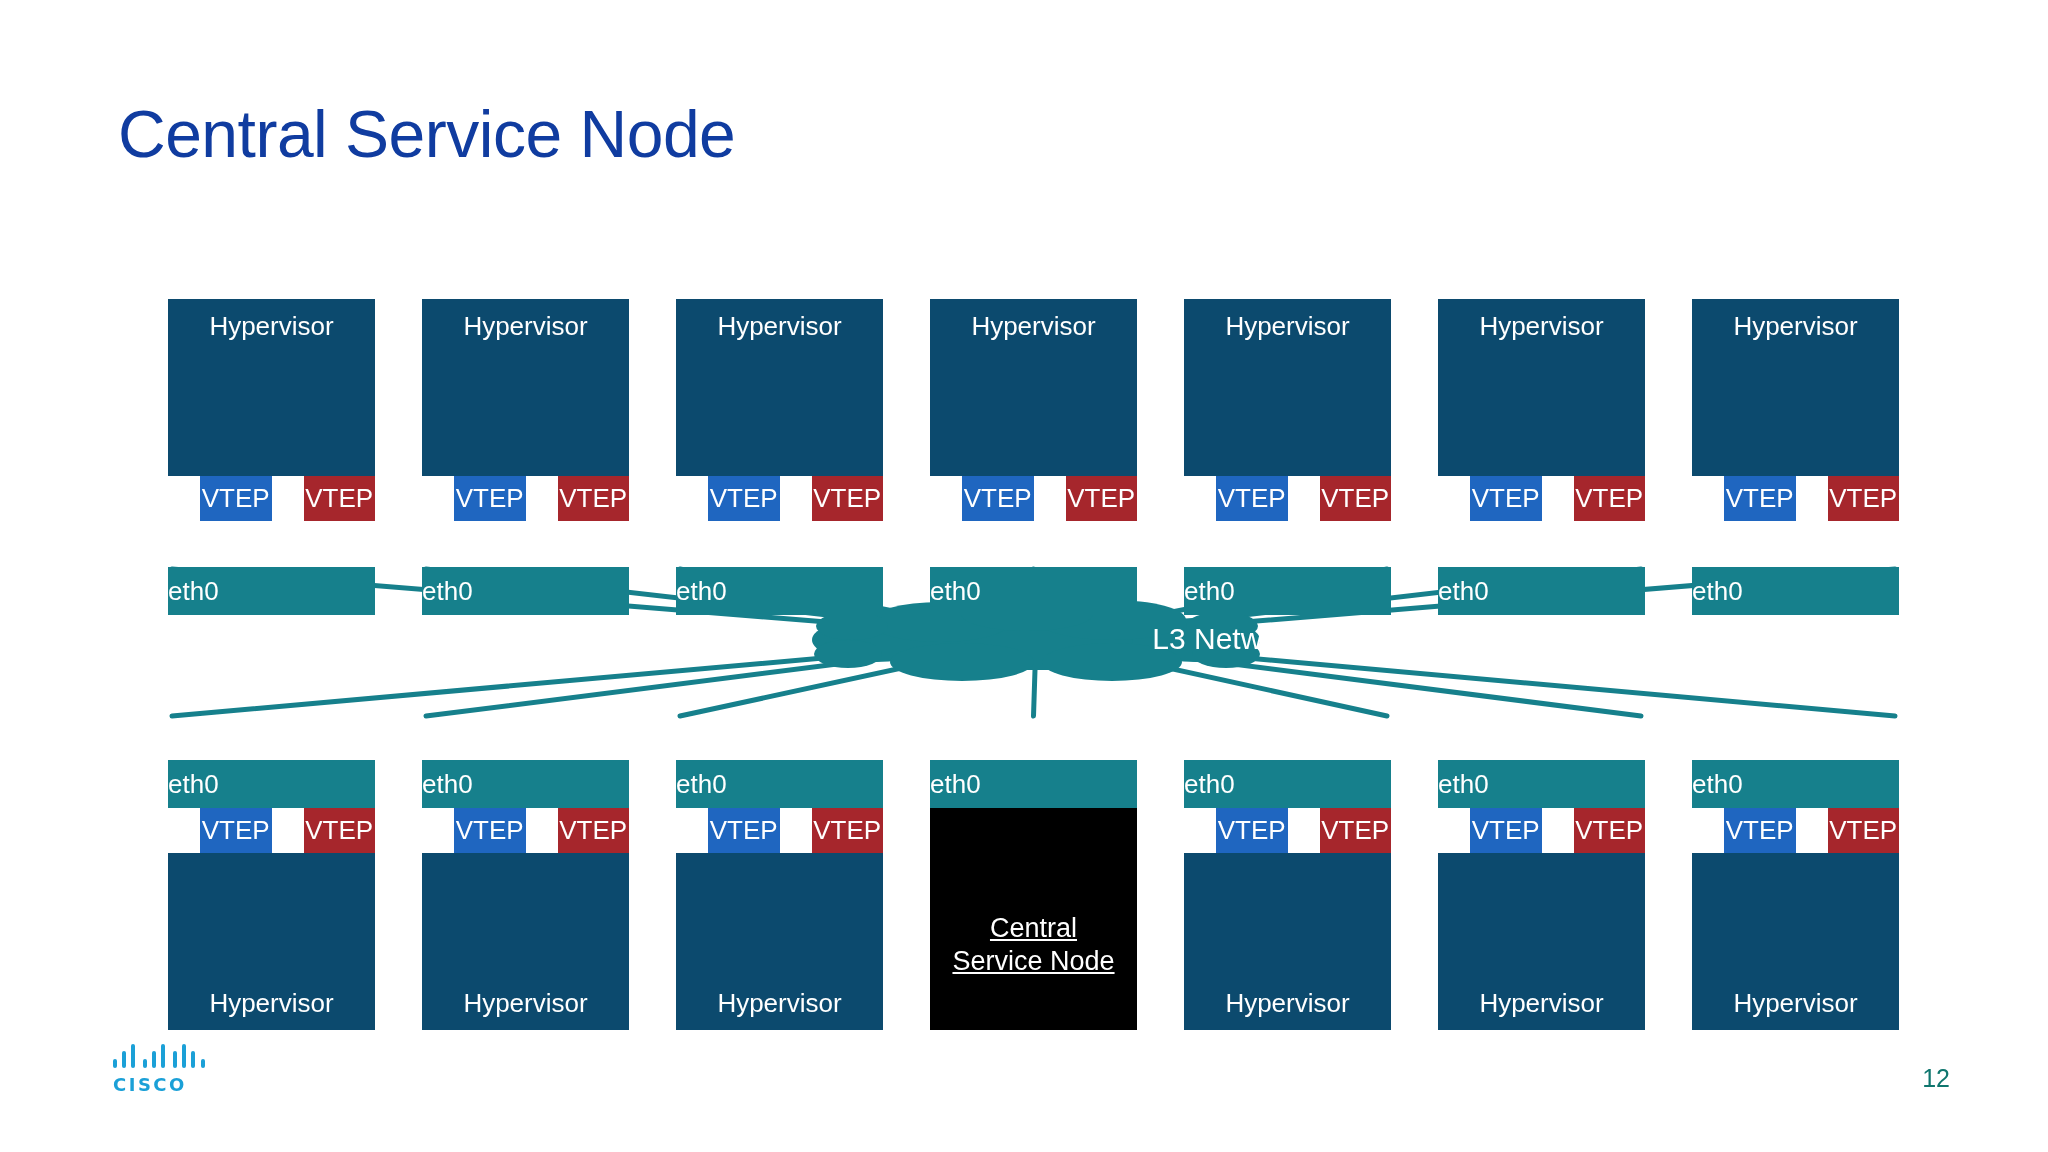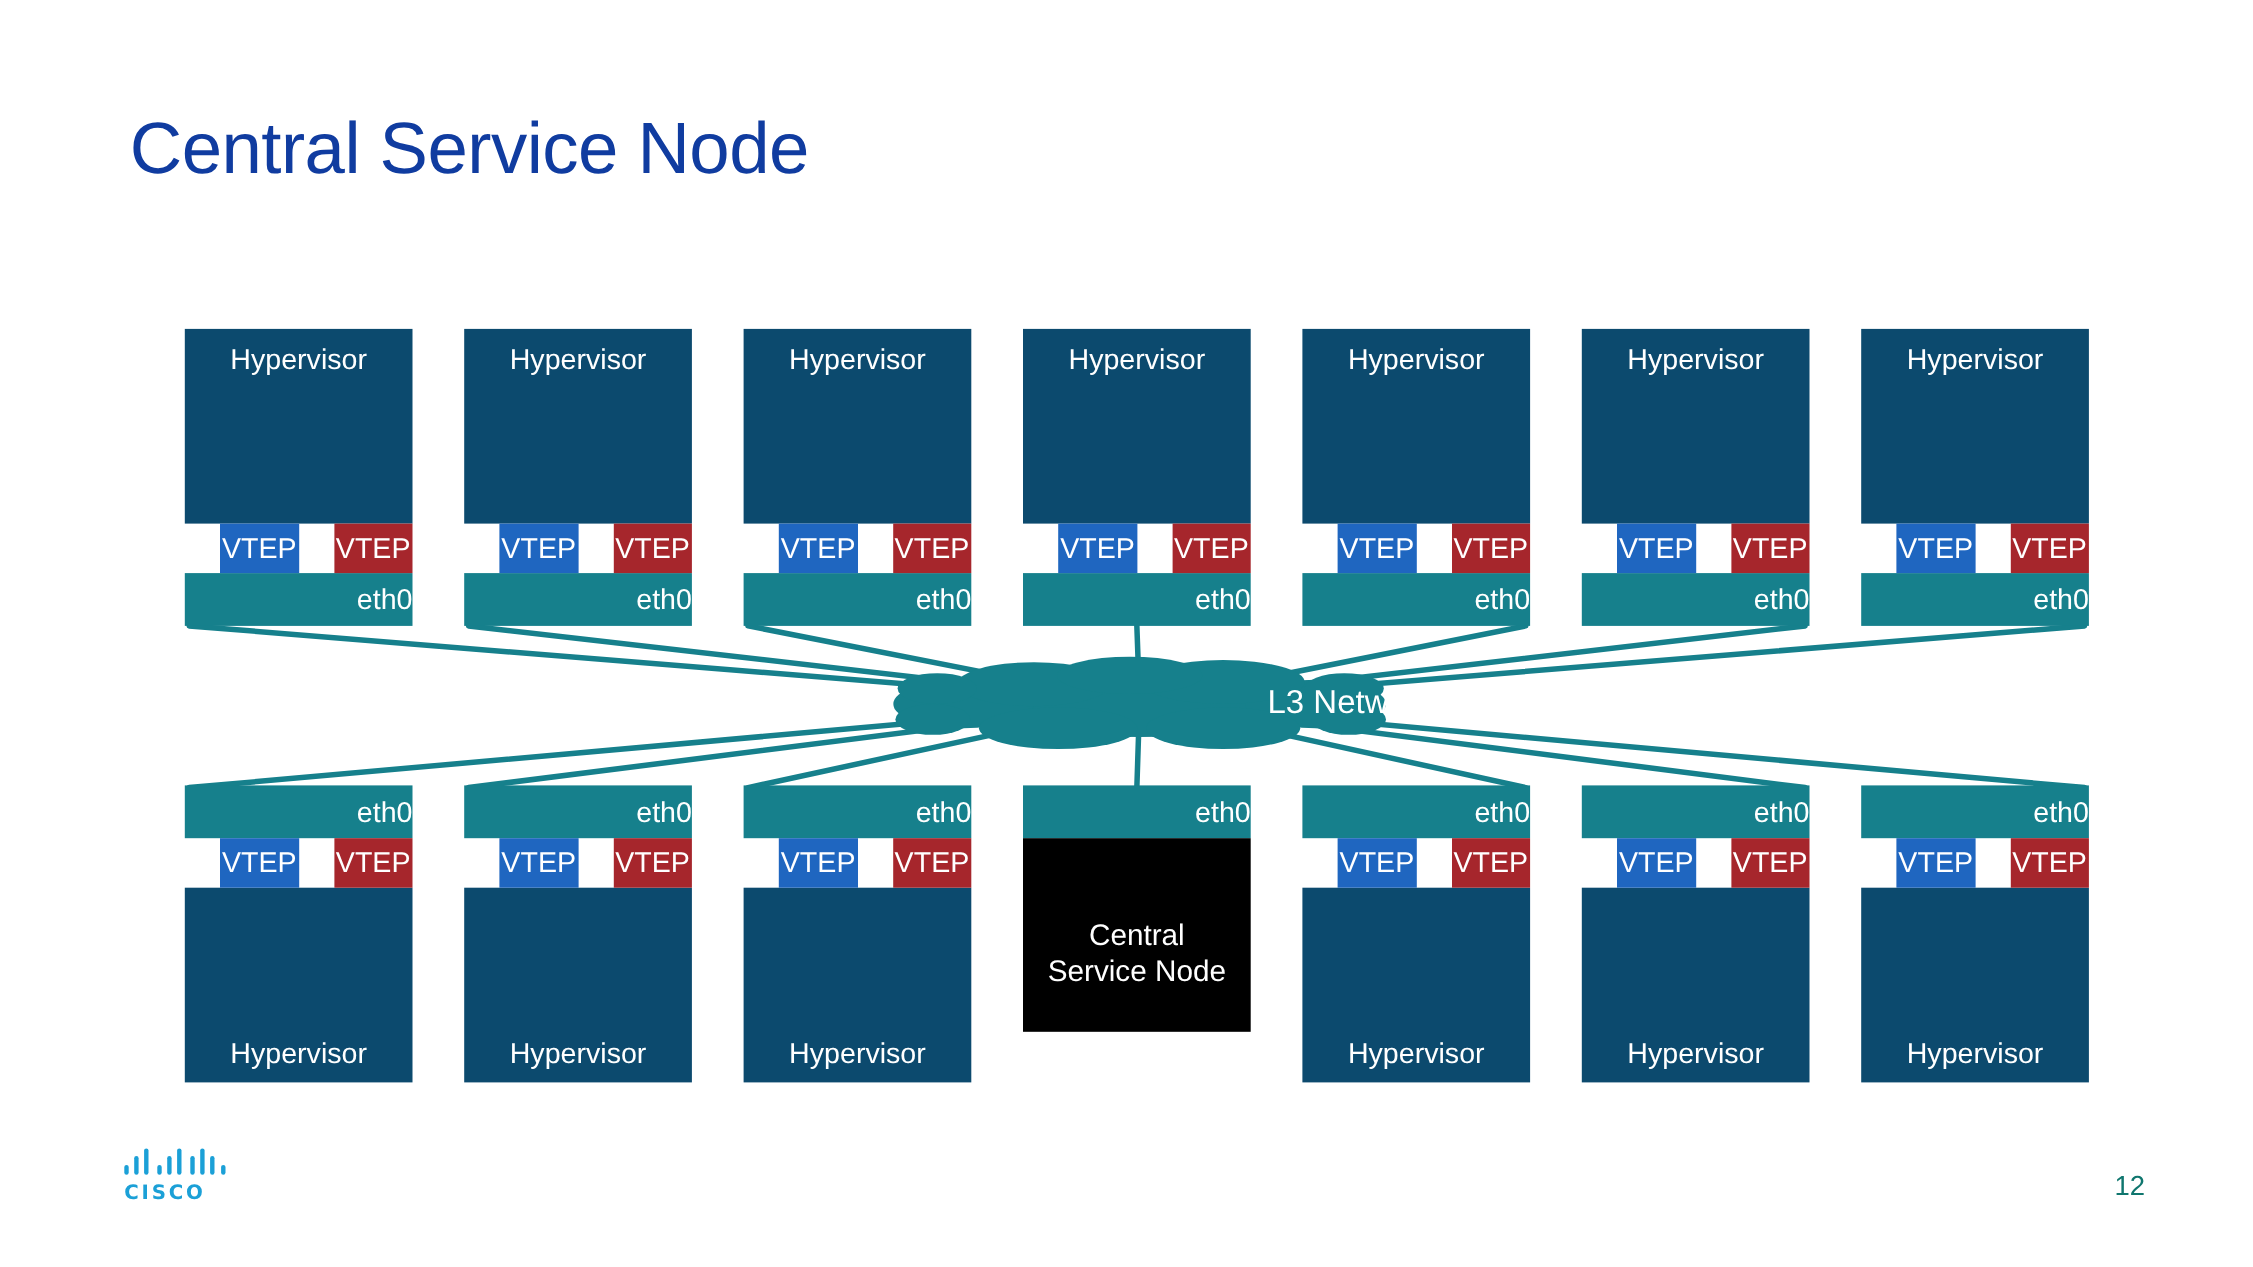--- a/index.html
+++ b/index.html
@@ -70,33 +70,35 @@
     line-height:45px;
     white-space:nowrap;
     margin-left:32px;
   }
   .vtep.blue{ background:#1F66C0; }
   .vtep.red{ background:#A6262C; }
   .eth{
     background:#16808C;
     height:48px;
     line-height:48px;
-    text-align:right;
+    text-align:left;
     color:#ffffff;
     font-size:26px;
+    margin-top:46px;
   }
   .csn{
     background:#000000;
-    height:176px;
+    height:222px;
     color:#ffffff;
     text-align:center;
     font-size:27px;
     line-height:33px;
     box-sizing:border-box;
-    padding-top:72px;
+    padding-top:104px;
+    text-decoration:underline;
   }
   .csn span{display:block;}
 
   
   #cloud{
     position:absolute;
     left:812px; top:596px;
     width:448px; height:86px;
   }
   #cloud-label{

